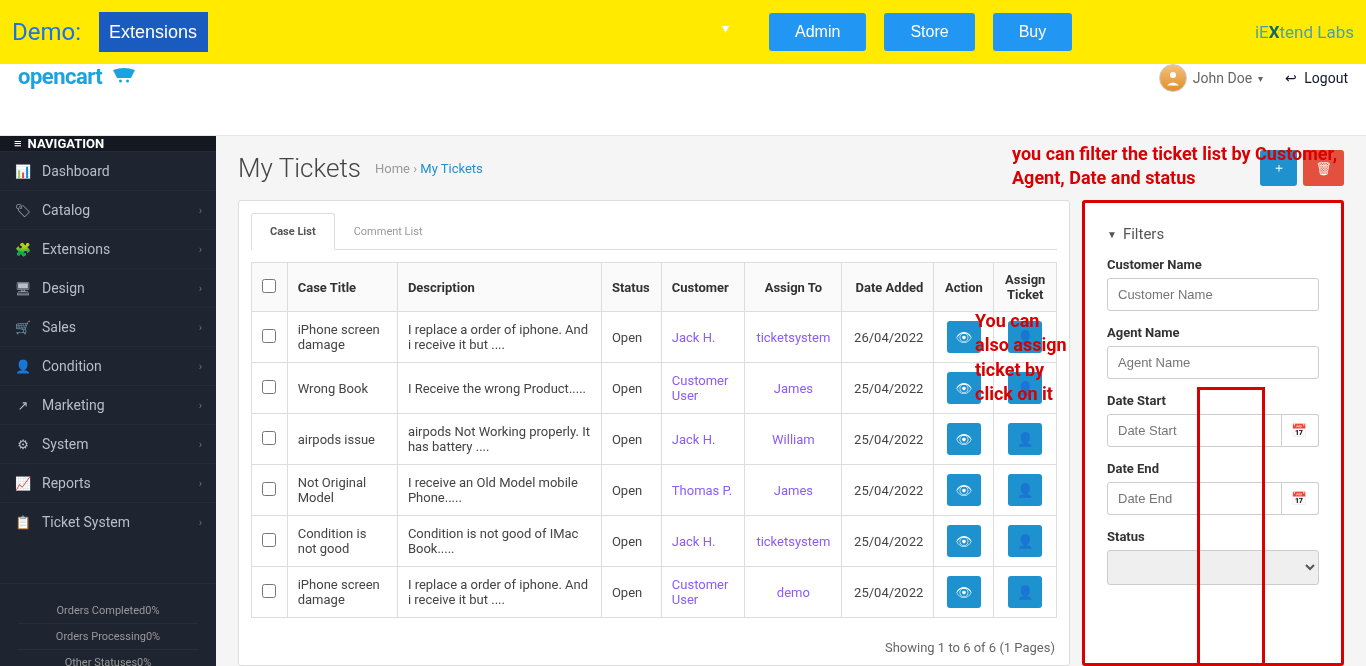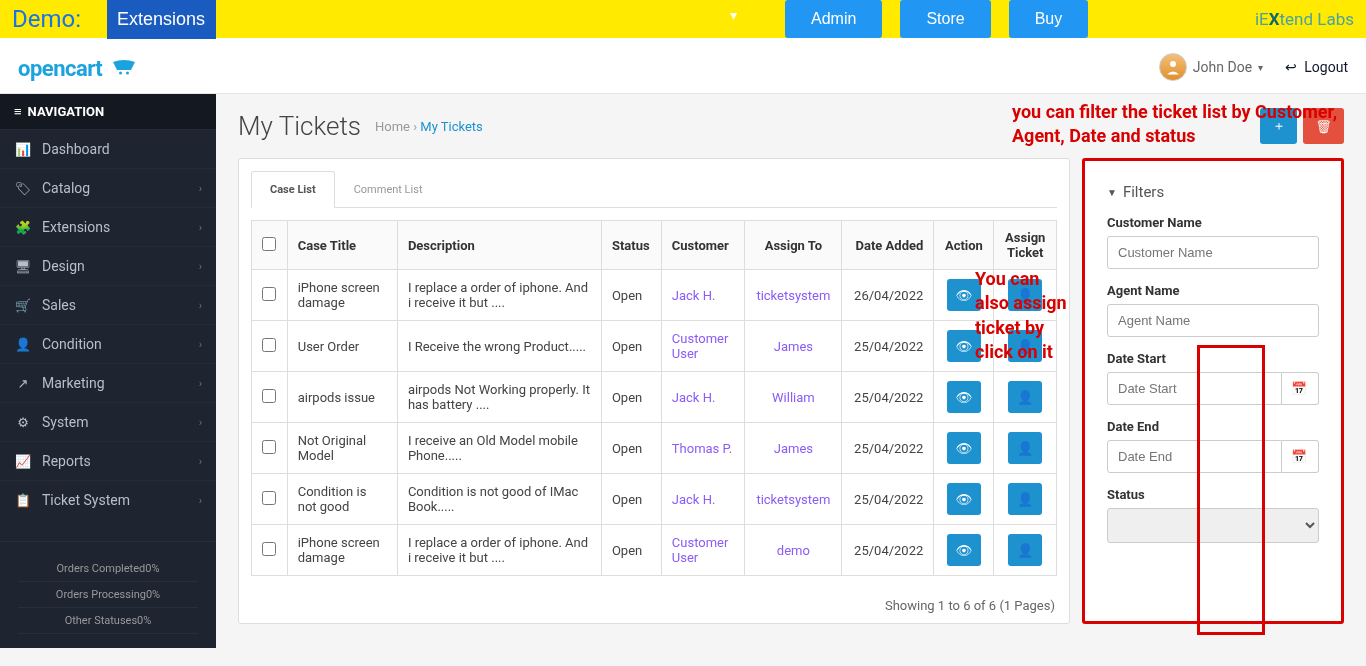--- a/index.html
+++ b/index.html
@@ -1,37 +1,37 @@
 <!DOCTYPE html>
 <html><head>
 <meta charset="utf-8">
 <style>
 *{margin:0;padding:0;box-sizing:border-box}
 body{font-family:-apple-system,BlinkMacSystemFont,"Segoe UI",Roboto,Arial,sans-serif;font-size:13px;color:#444;background:#f5f5f5;width:1366px;height:666px;overflow:hidden}
-.demo-bar{height:38px;background:#ffea00;display:flex;align-items:center;padding:0 12px;gap:8px}
+.demo-bar{height:64px;background:#ffea00;display:flex;align-items:center;padding:0 12px;gap:0}
 .demo-label{font-size:24px;color:#1a73e8;margin-right:18px}
 .demo-select{flex:0 0 640px;height:40px;background:#1a5bbf;color:#fff;border:none;font-size:18px;padding:0 10px;appearance:none;position:relative}
 .demo-select-wrap{position:relative;flex:0 0 640px}
 .demo-select-wrap:after{content:"▾";position:absolute;right:10px;top:8px;color:#fff;font-size:14px;pointer-events:none}
 .demo-btns{display:flex;gap:18px;margin-left:30px}
 .demo-btn{background:#2196f3;color:#fff;border:none;padding:10px 26px;font-size:16px;border-radius:3px;cursor:pointer}
 .brand-right{margin-left:auto;font-size:17px;color:#4aa3a3}
 .brand-right .x{color:#0f6b6b;font-weight:bold}
-.header{height:56px;background:#fff;border-bottom:1px solid #e5e5e5;display:flex;align-items:flex-end;padding:12px 18px}
+.header{height:72px;background:#fff;border-bottom:1px solid #e5e5e5;display:flex;align-items:flex-start;padding:0 18px}
 .oc-logo{color:#1ba3e0;font-weight:bold;font-size:22px;letter-spacing:-0.5px}
 .oc-logo-cart{display:inline-block;margin-left:4px}
 .header-right{margin-left:auto;display:flex;align-items:center;gap:22px}
 .avatar{width:28px;height:28px;border-radius:50%;background:linear-gradient(#f4c07a,#e08f2c);display:inline-flex;align-items:center;justify-content:center;margin-right:6px;border:1px solid #ccc}
 .avatar svg{width:18px;height:18px}
 .user-menu{display:flex;align-items:center;font-size:14px;color:#666;cursor:pointer}
 .logout{color:#0f172a;font-size:14px;cursor:pointer}
 .logout:before{content:"↪";margin-right:4px;display:inline-block;transform:scaleX(-1)}
 .layout{display:flex;height:554px}
 .sidebar{width:216px;background:#1e2430;color:#b8bfc9;display:flex;flex-direction:column}
-.nav-header{background:#131821;padding:10px 14px;font-size:13px;font-weight:bold;color:#fff}
+.nav-header{background:#131821;padding:0 14px;font-size:13px;font-weight:bold;color:#fff}
 .nav-header:before{content:"≡";margin-right:6px}
 .nav-item{display:flex;align-items:center;padding:11px 14px;cursor:pointer;font-size:14px;border-top:1px solid rgba(255,255,255,0.03)}
 .nav-icon{width:18px;margin-right:10px;text-align:center;font-size:13px}
 .nav-chevron{margin-left:auto;font-size:11px;color:#6b7280}
 .stats{padding:14px 18px;margin-top:auto;border-top:1px solid rgba(255,255,255,.05);font-size:11px;color:#999}
 .stat-row{display:flex;justify-content:center;padding:6px 0;border-bottom:1px solid rgba(255,255,255,.05)}
 .content{flex:1;padding:14px 22px;overflow-y:auto;position:relative}
 .page-head{display:flex;align-items:center;margin-bottom:14px}
 .page-title{font-size:26px;font-weight:300;color:#444;margin-right:14px}
 .breadcrumb{color:#999;font-size:13px}
@@ -237,21 +237,21 @@
                   <td class="right">26/04/2022</td>
                   <td class="center"><button class="action-btn">
                       <span>👁</span>
                     </button></td>
                   <td class="center assign-col"><button class="action-btn">
                       <span>👤</span>
                     </button></td>
                 </tr>
                 <tr>
                   <td class="center"><input type="checkbox" class="chk" style=""></td>
-                  <td>User Order</td>
+                  <td>Wrong Book</td>
                   <td>I Receive the wrong Product.....</td>
                   <td>Open</td>
                   <td><a class="link">Customer User</a></td>
                   <td class="center"><a class="link">James</a></td>
                   <td class="right">25/04/2022</td>
                   <td class="center"><button class="action-btn">
                       <span>👁</span>
                     </button></td>
                   <td class="center assign-col"><button class="action-btn">
                       <span>👤</span>

